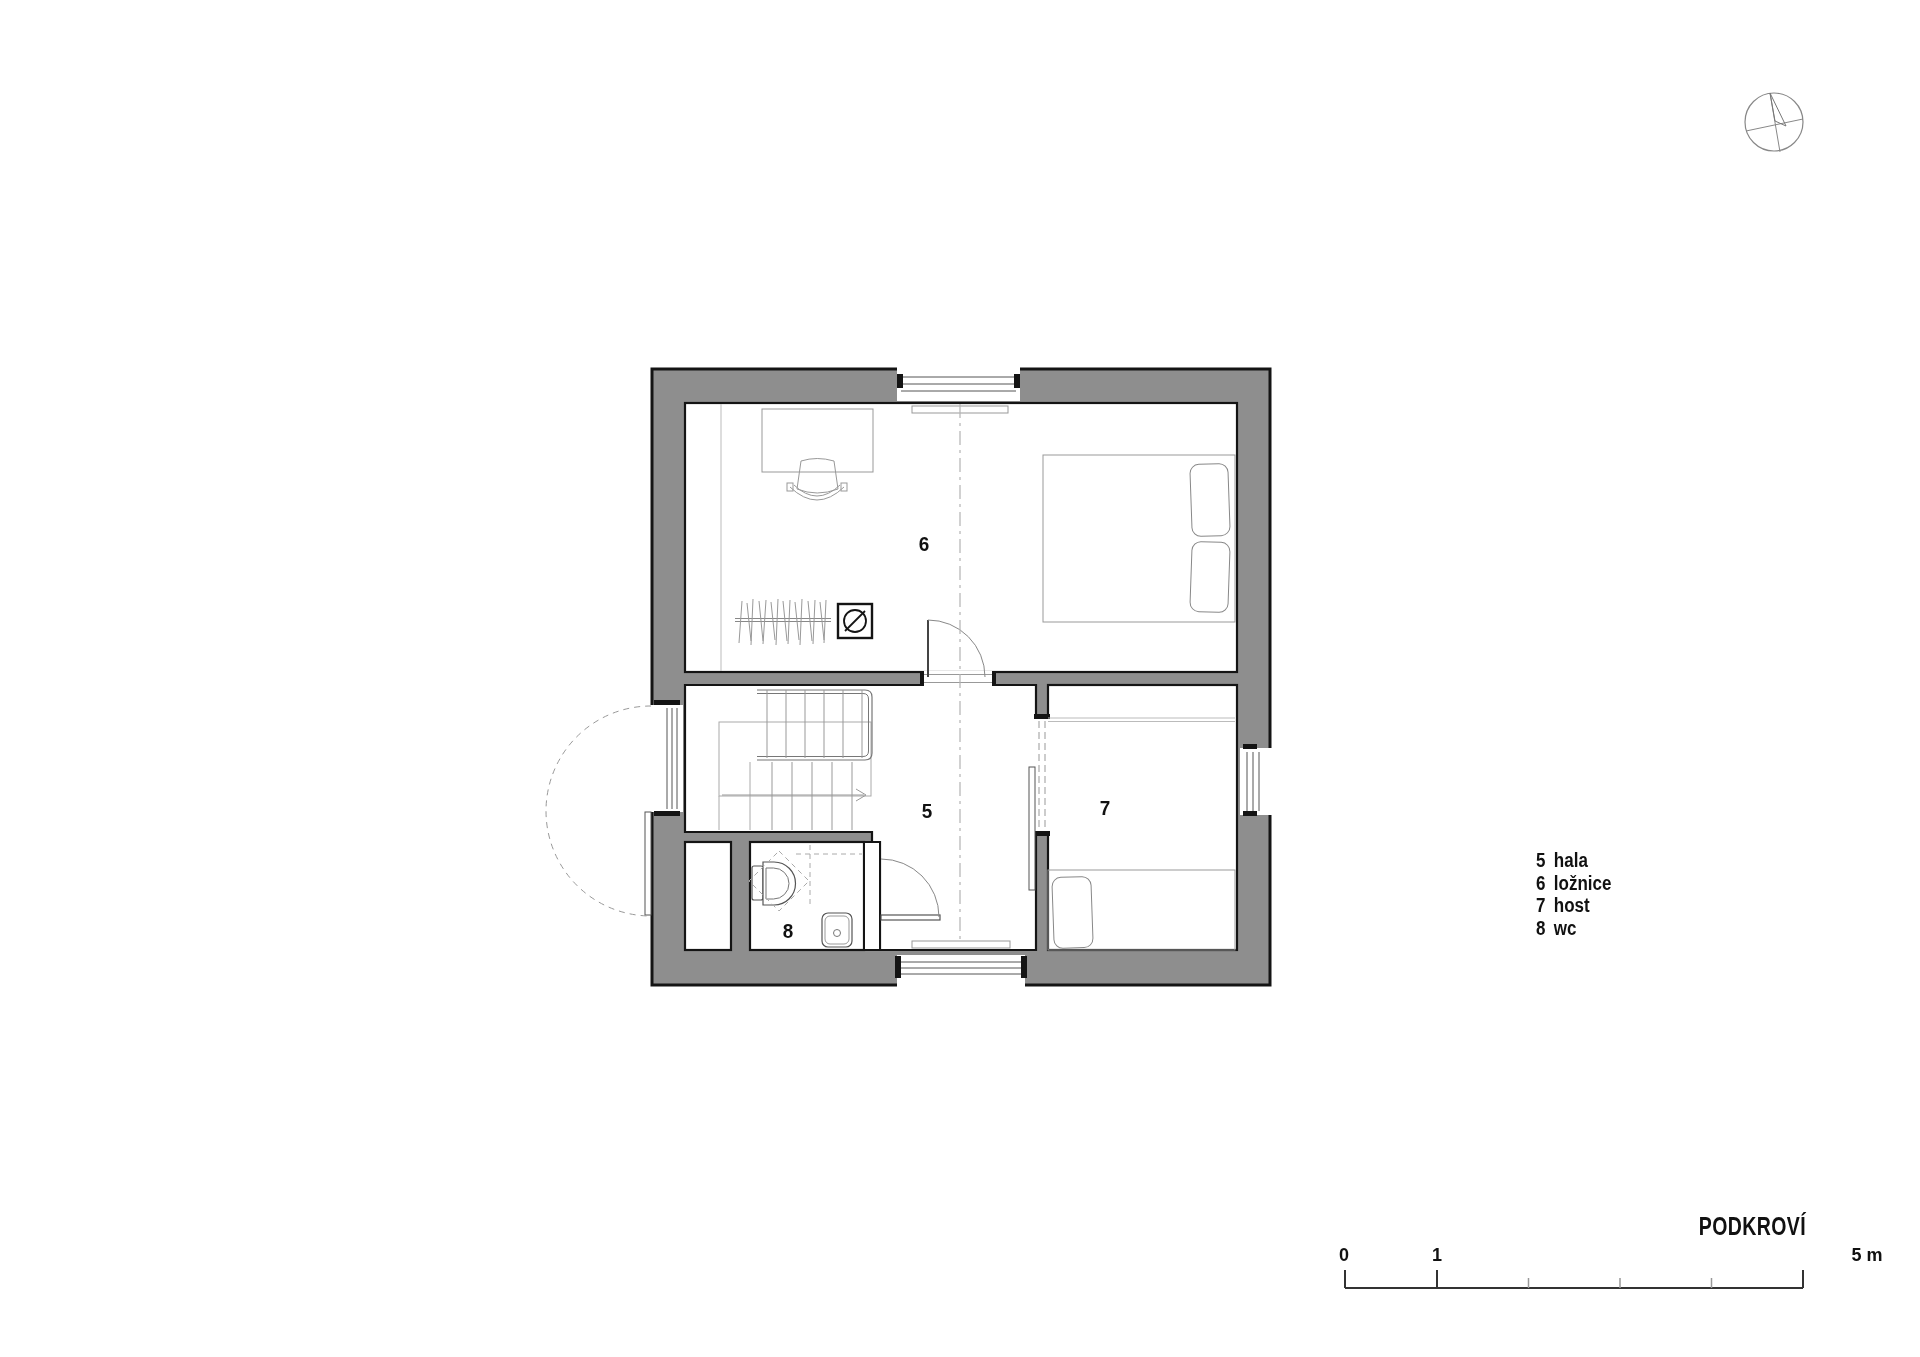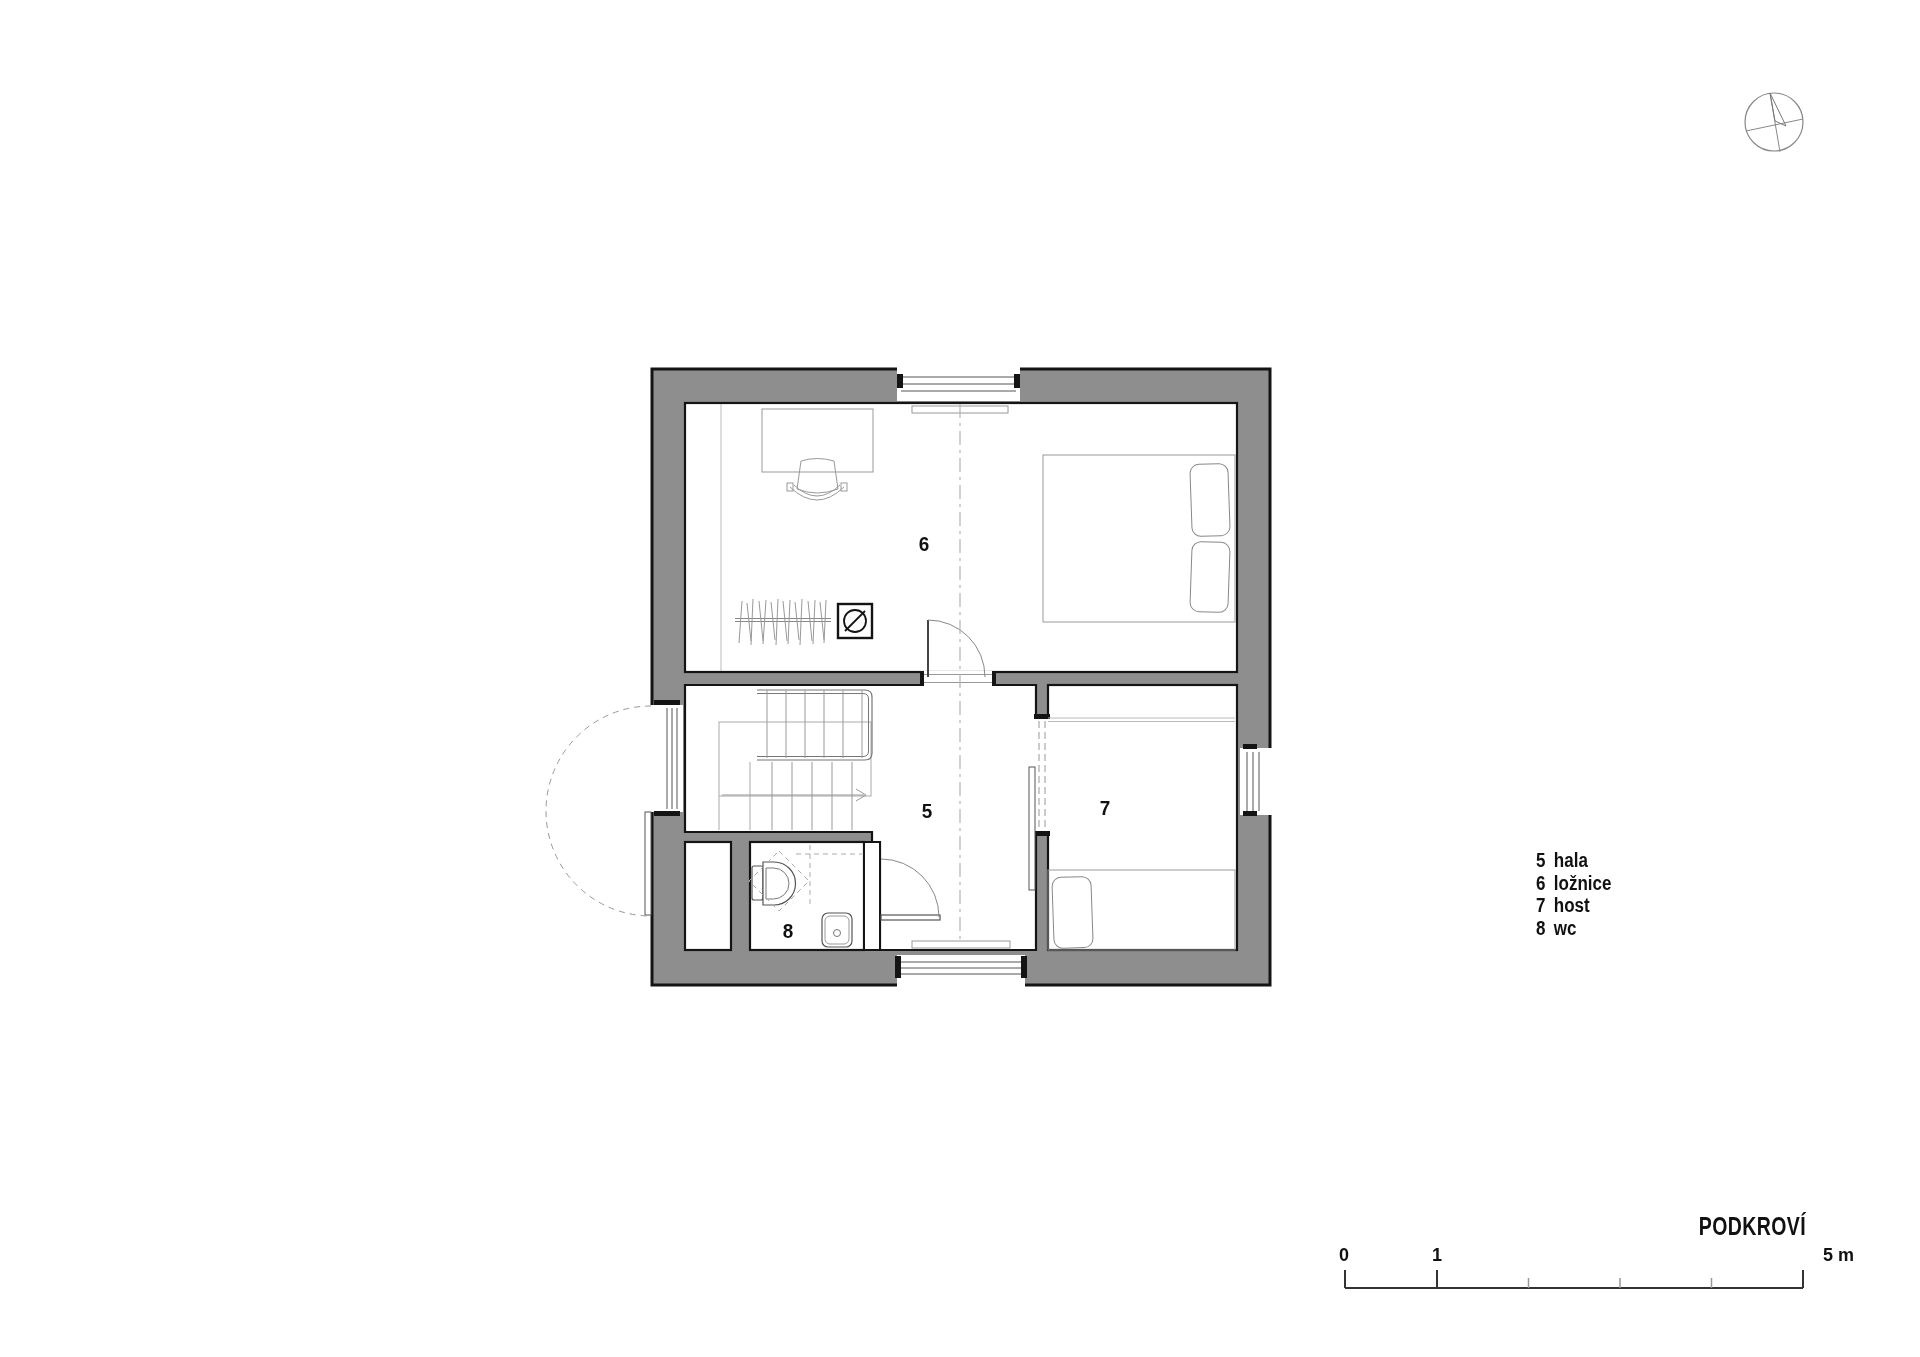--- a/index.html
+++ b/index.html
@@ -15,21 +15,21 @@
   }
   .legend .num{display:inline-block;min-width:13px;margin-right:8px;}
   .plan-title{
     position:absolute;left:1600px;top:1212px;width:206px;text-align:right;
     font-size:25px;font-weight:bold;letter-spacing:.5px;
     transform:scaleX(.78);transform-origin:right top;
   }
   .scale-lbl{font-size:18px;top:1245px;}
   #scale-zero{left:1339px;}
   #scale-one{left:1437px;transform:translateX(-50%);}
-  #scale-five{left:1754px;width:100px;text-align:right;}
+  #scale-five{left:1817px;width:100px;text-align:center;}
   svg{position:absolute;left:0;top:0;}
 </style>
 </head>
 <body>
 
 <svg width="1920" height="1357" viewBox="0 0 1920 1357">
 
   <g>
     <path fill="#8e8e8e" fill-rule="evenodd" d="
       M652,369 H1270 V985 H652 Z

